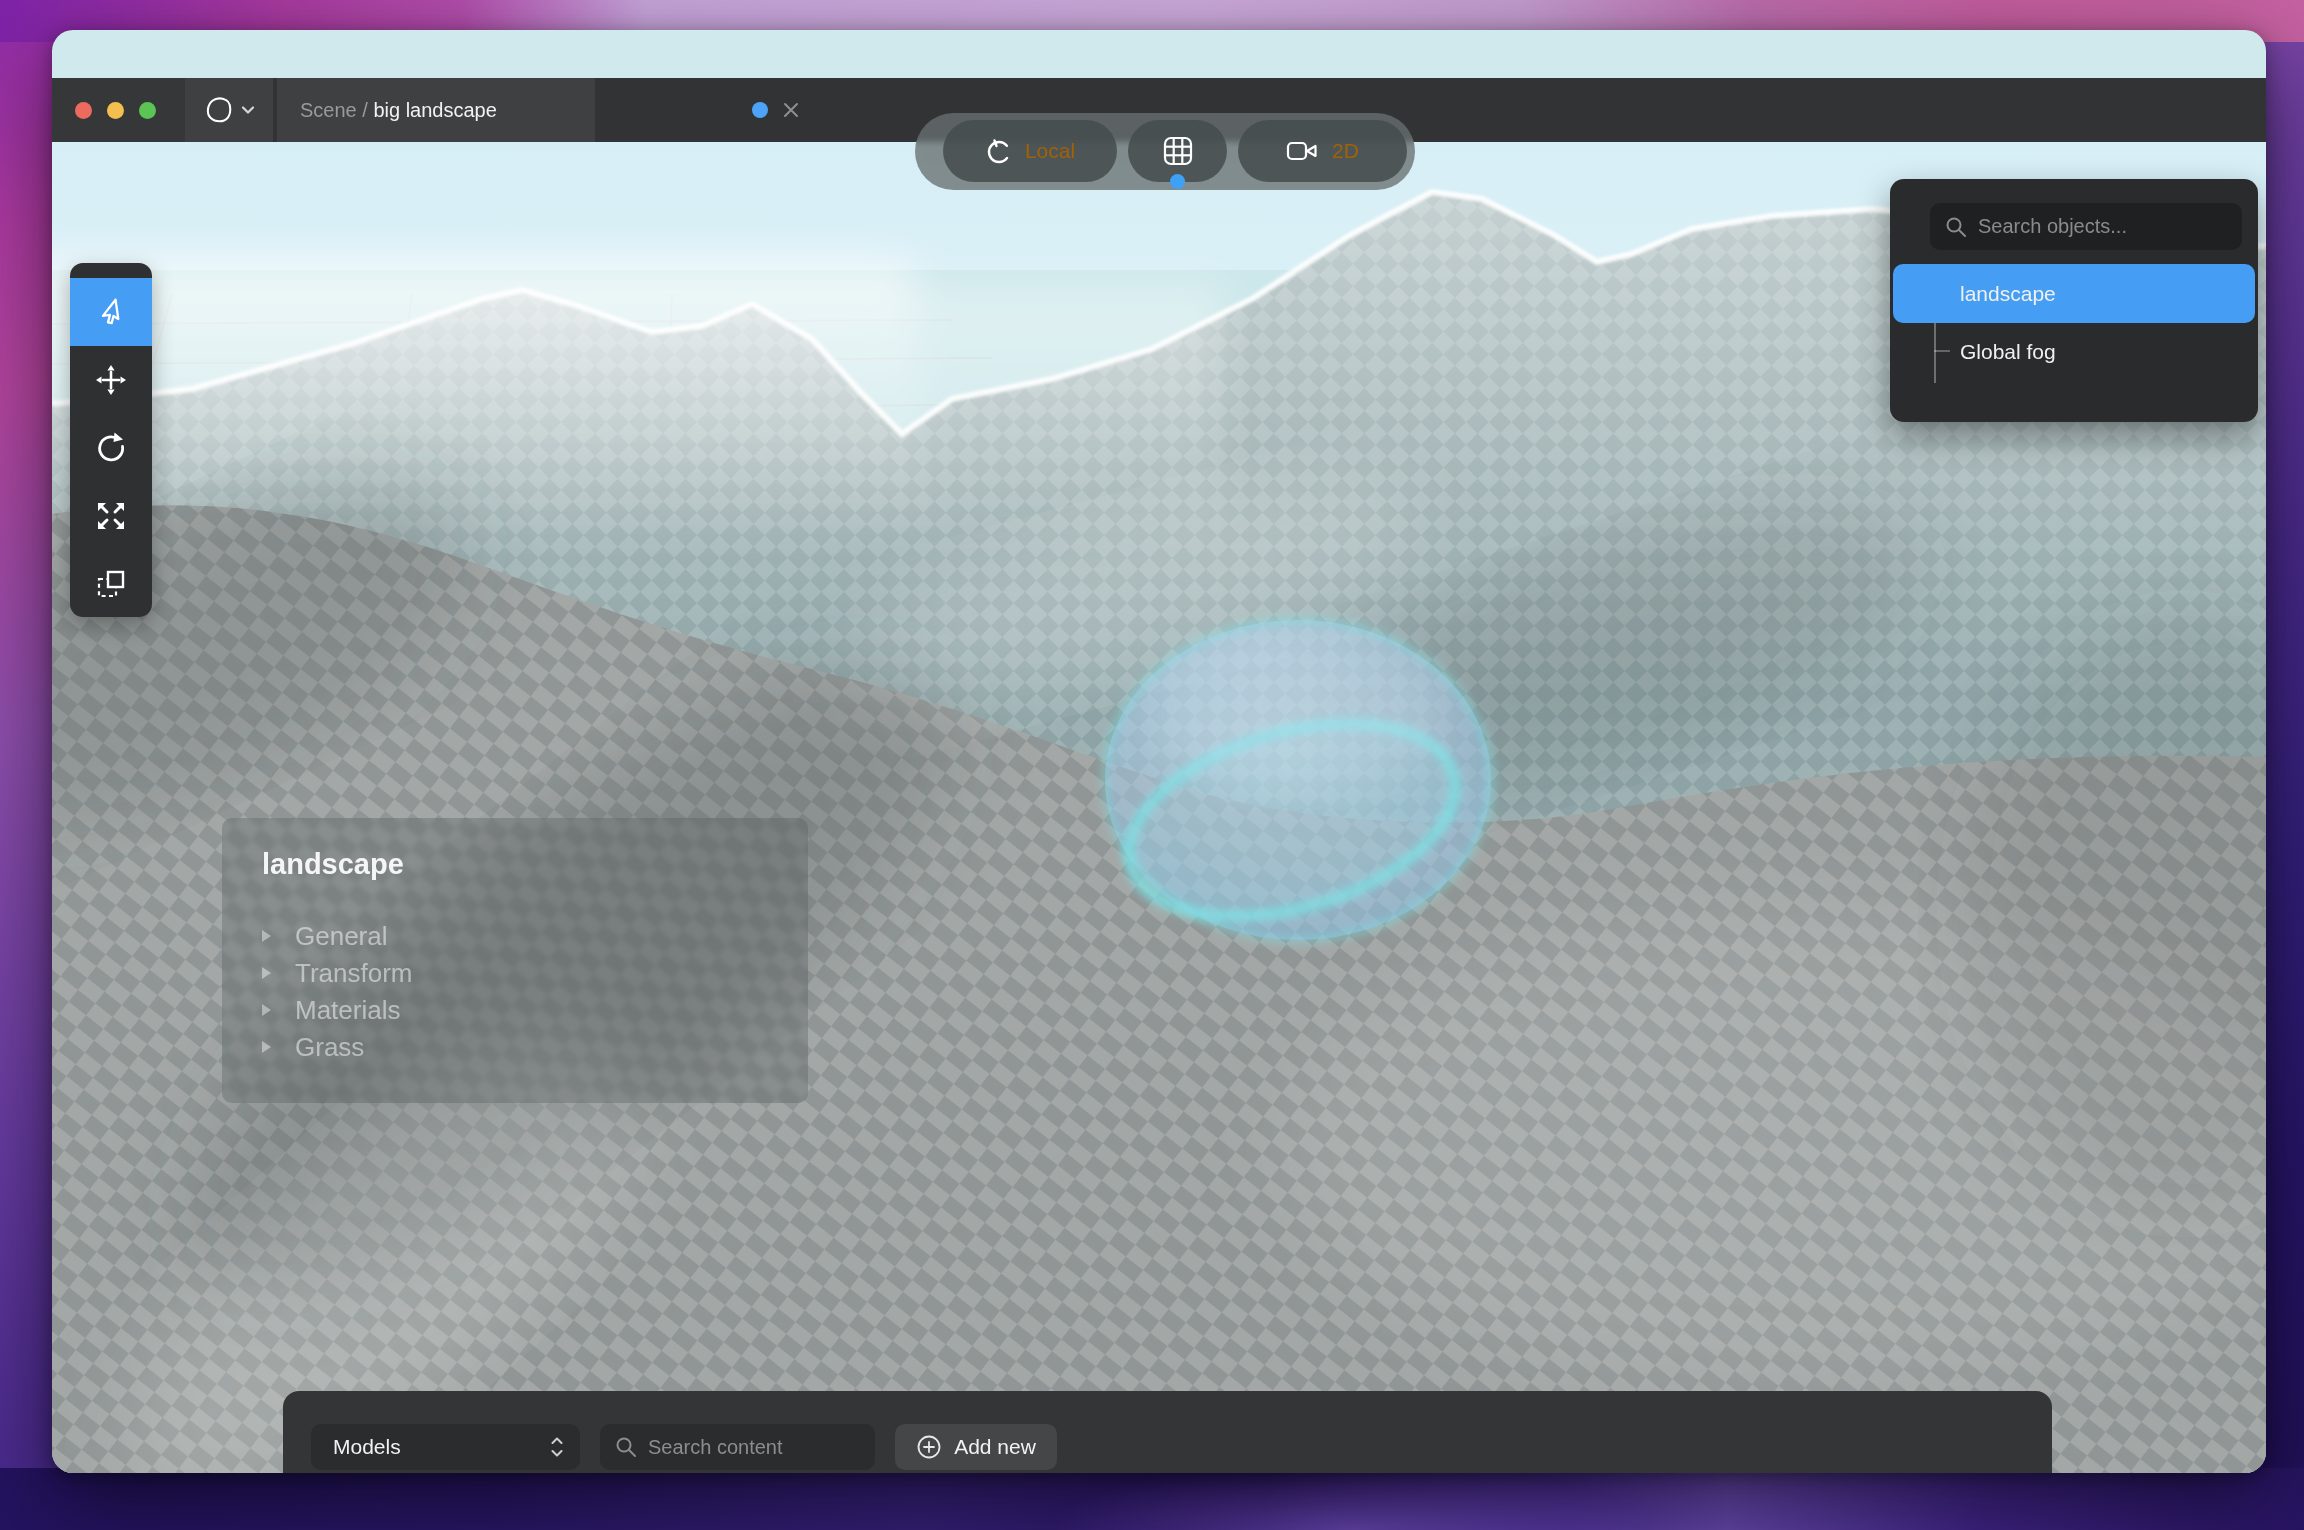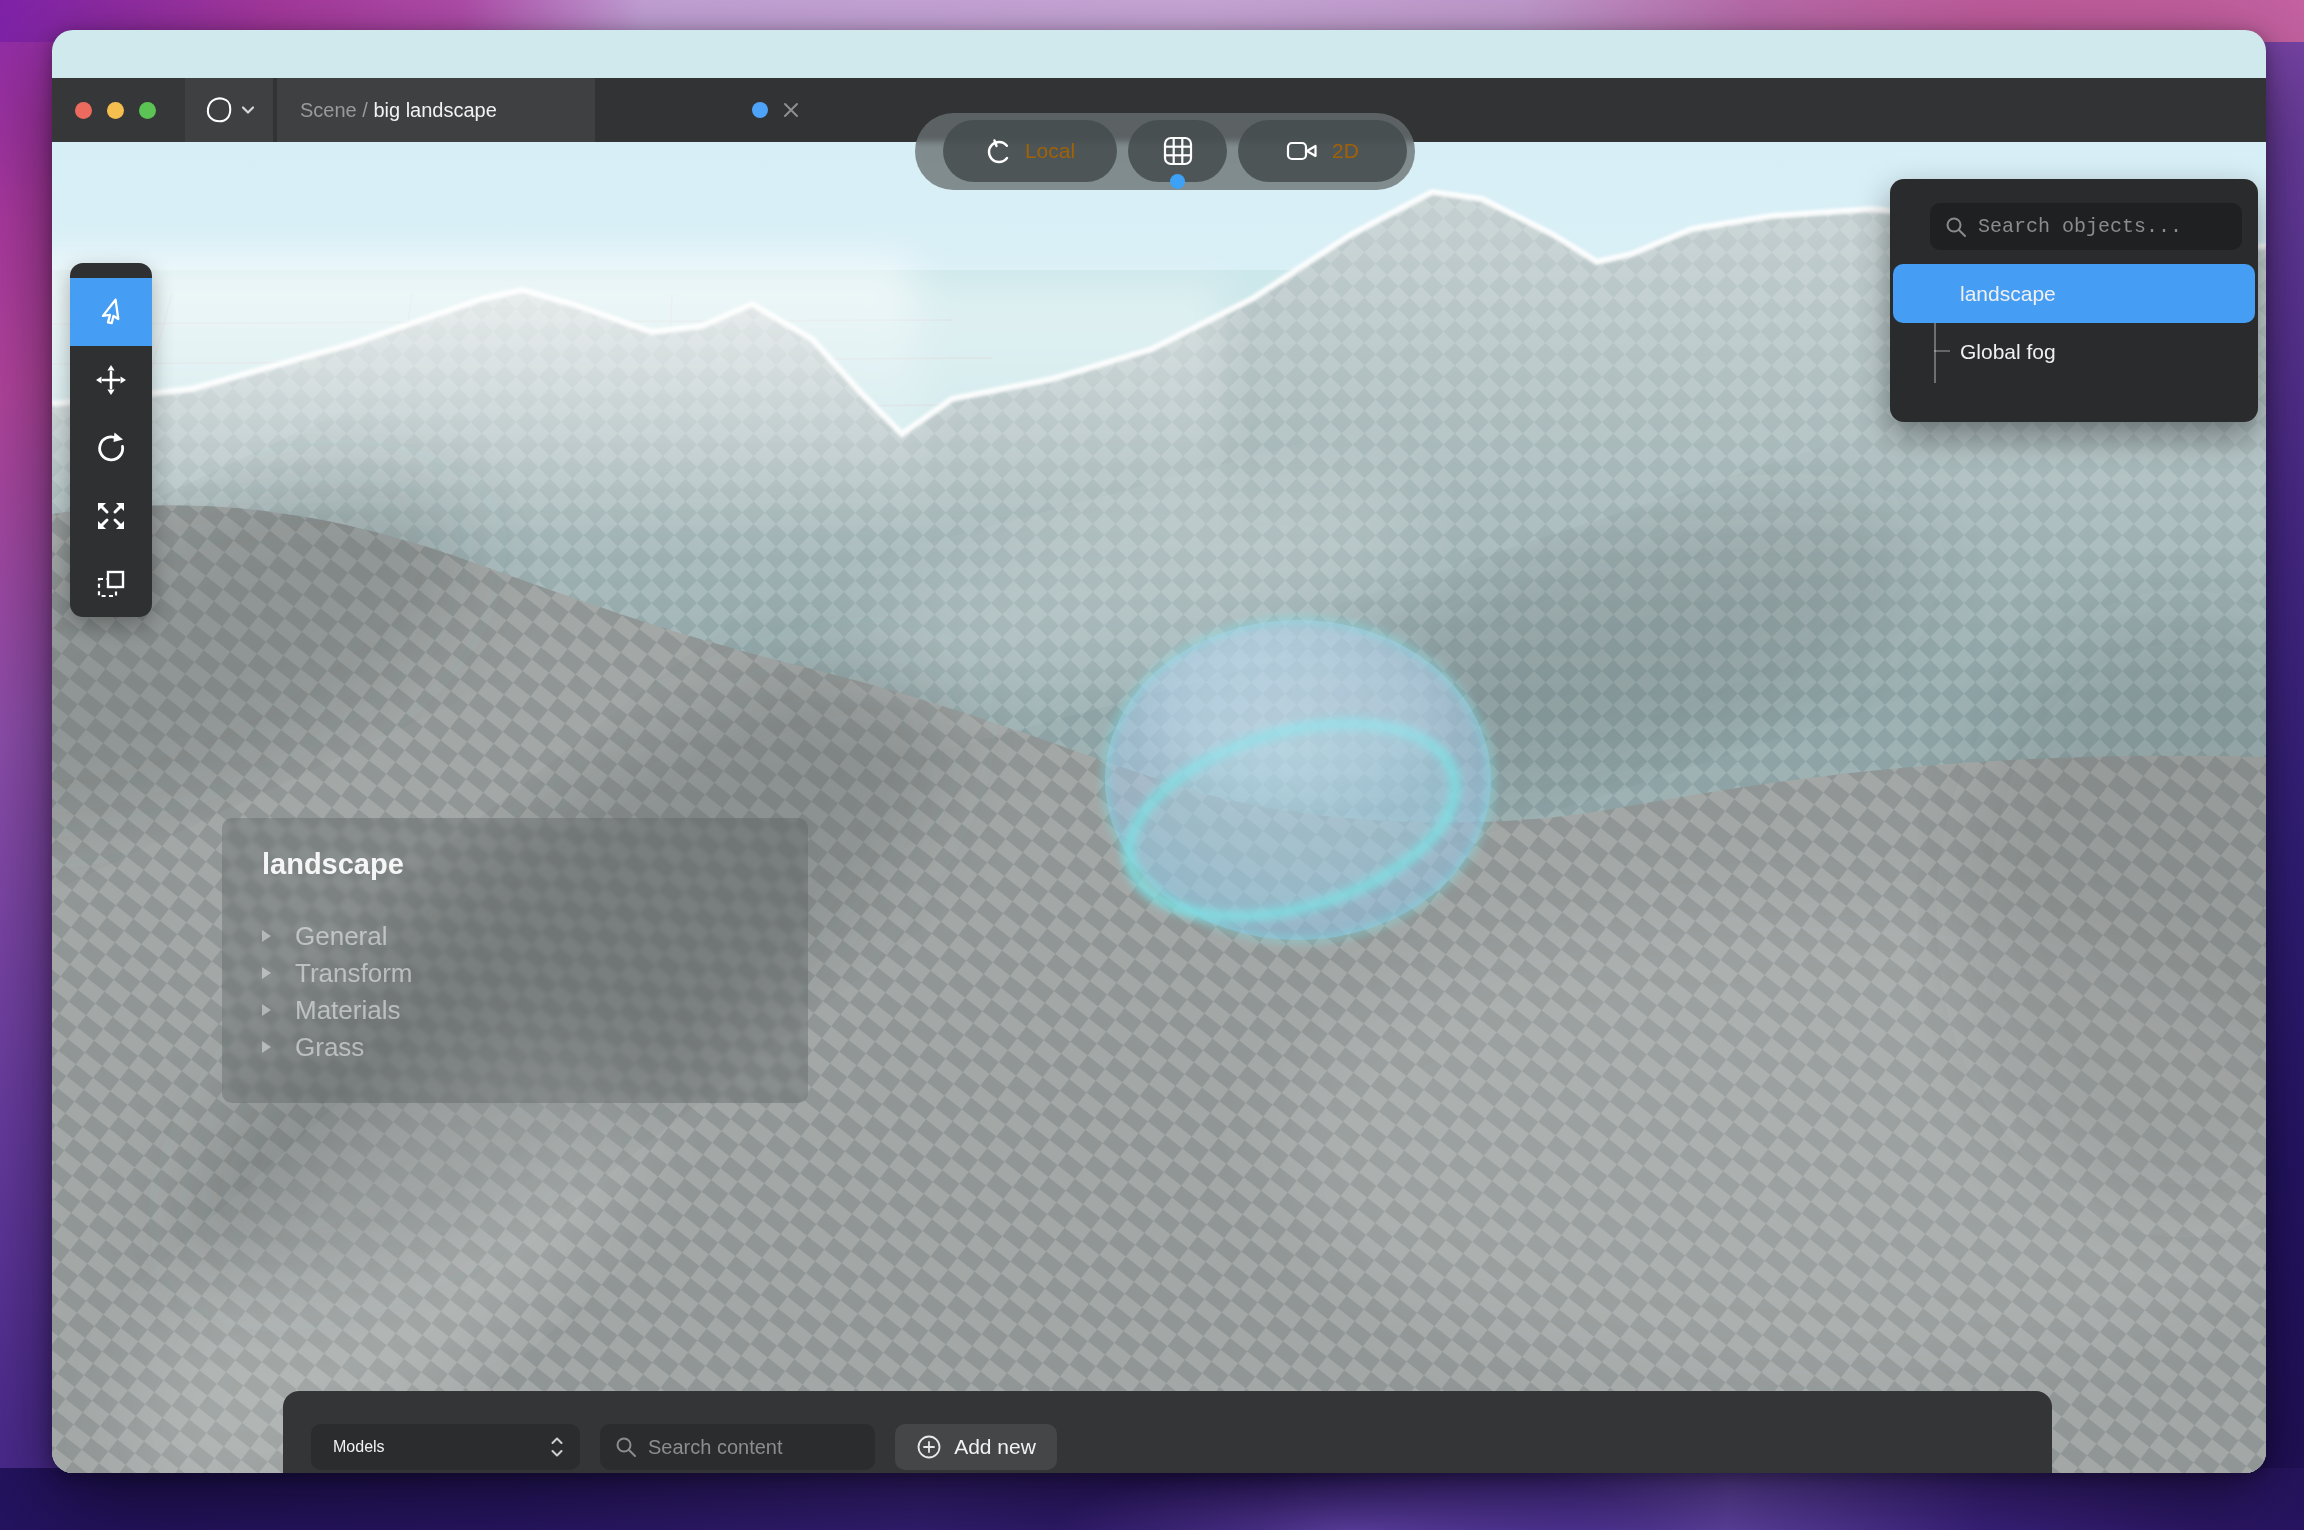--- a/index.html
+++ b/index.html
@@ -54,21 +54,21 @@
   .toolcol{ position:absolute; left:18px; top:233px; width:82px; height:354px; background:#2f3031; border-radius:13px;
     padding-top:15px; box-shadow:0 8px 22px rgba(0,0,0,.3); }
   .tool{ width:82px; height:68px; display:flex; align-items:center; justify-content:center; color:#fff; }
   .tool.active{ background:var(--accent,#459df4); }
 
   
   .objpanel{ position:absolute; left:1838px; top:149px; width:368px; height:243px; background:#2a2b2c; border-radius:14px;
     box-shadow:0 14px 34px rgba(0,0,0,.4); }
   .obj-search{ position:absolute; left:40px; top:24px; width:312px; height:47px; background:#1f2021; border-radius:10px;
     display:flex; align-items:center; padding-left:14px; gap:10px; color:#8b8b8b; }
-  .obj-search input{ background:transparent; border:none; outline:none; color:#14b8a6; font-size:20px; width:240px; font-family:Liberation Mono, monospace; }
+  .obj-search input{ background:transparent; border:none; outline:none; color:#14b8a6; font-size:20px; width:240px; font-family:Liberation Sans, sans-serif; }
   .obj-search input::placeholder{ color:#8b8b8b; }
   .obj-row{ position:absolute; left:3px; width:362px; border-radius:10px; display:flex; align-items:center; color:#f0f0f0; font-size:21px; }
   .obj-row .lbl{ margin-left:67px; }
   .obj-row.sel{ top:85px; height:59px; background:var(--accent,#459df4); }
   .obj-row.plain{ top:145px; height:55px; }
   .tree-v{ position:absolute; left:44px; top:92px; width:2px; height:112px; background:rgba(255,255,255,.32); }
   .tree-t{ position:absolute; left:44px; width:16px; height:2px; background:rgba(255,255,255,.4); }
   .tree-t.t1{ top:113px; } .tree-t.t2{ top:171px; background:rgba(255,255,255,.28); }
 
   
@@ -76,21 +76,21 @@
     background:rgba(84,92,92,.34); backdrop-filter:blur(2px); color:#fff; }
   .prop-title{ position:absolute; left:40px; top:30px; font-size:29px; font-weight:600; color:rgba(255,255,255,.92); }
   .prop-sec{ position:absolute; left:40px; height:30px; display:flex; align-items:center; gap:24px;
     color:rgba(255,255,255,.5); font-size:26px; }
   .prop-sec .tri{ width:0; height:0; border-left:9px solid rgba(255,255,255,.42); border-top:6px solid transparent; border-bottom:6px solid transparent; }
   .ps0{ top:103px; } .ps1{ top:140px; } .ps2{ top:177px; } .ps3{ top:214px; }
 
   
   .contentbar{ position:absolute; left:231px; top:1361px; width:1769px; height:82px; background:#343536; border-radius:16px 16px 0 0; }
   .cb-ctrl{ position:absolute; top:33px; height:46px; border-radius:10px; display:flex; align-items:center; }
-  .cb-models{ left:28px; width:269px; background:#2b2c2d; color:#f2f2f2; font-size:16px; padding-left:22px; position:absolute; justify-content:space-between; padding-right:16px; }
+  .cb-models{ left:28px; width:269px; background:#2b2c2d; color:#f2f2f2; font-size:21px; padding-left:22px; position:absolute; justify-content:space-between; padding-right:16px; }
   .cb-search{ left:317px; width:275px; background:#2b2c2d; color:#8d8d8d; padding-left:14px; gap:10px; }
   .cb-search input{ background:transparent; border:none; outline:none; color:#ddd; font-size:20px; width:200px; font-family:inherit; }
   .cb-search input::placeholder{ color:#8d8d8d; }
   .cb-add{ left:612px; width:162px; background:#454647; color:#f2f2f2; font-size:21px; gap:12px; justify-content:center; }
 
   .icon{ display:inline-flex; align-items:center; justify-content:center; }
 </style>
 </head>
 <body>
 

